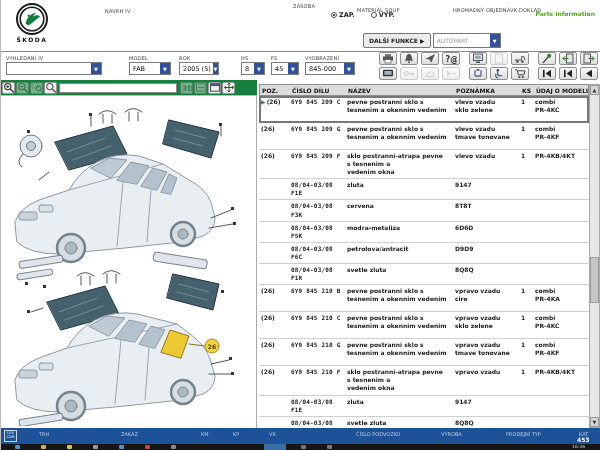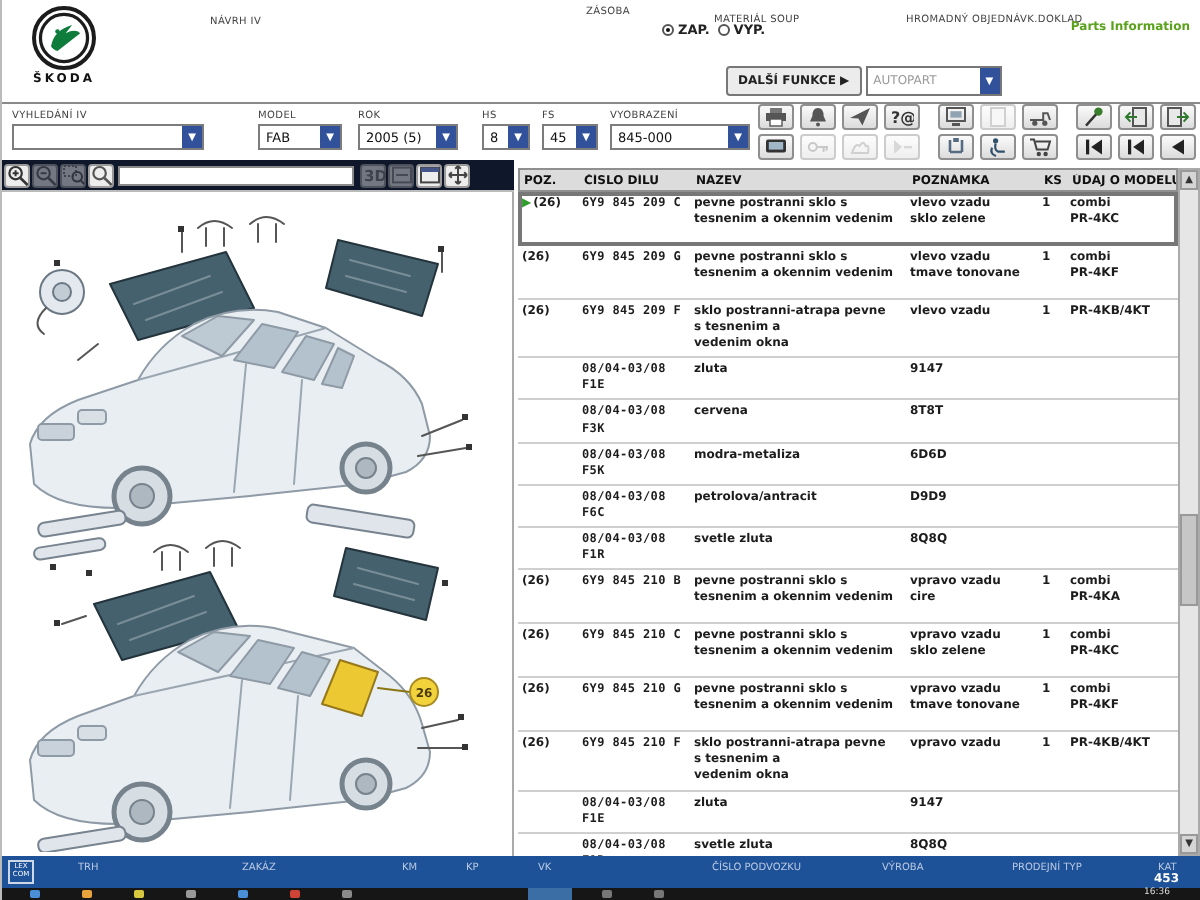--- a/index.html
+++ b/index.html
@@ -5,21 +5,21 @@
   html,body{margin:0;padding:0;background:#777;}
   *{box-sizing:border-box;}
   .screen{position:relative;width:600px;height:450px;background:#fff;font-family:"DejaVu Sans",sans-serif;overflow:hidden;border-left:1px solid #bbb;}
   .tinylabel{font-size:5px;color:#444;letter-spacing:.2px;}
   
   .skoda{position:absolute;left:8px;top:3px;width:46px;text-align:center;}
   .skoda-circle{width:32px;height:32px;margin:0 auto;border:2px solid #1c1c1c;border-radius:50%;background:#fff;display:flex;align-items:center;justify-content:center;}
   .skoda-name{font-size:6px;font-weight:bold;letter-spacing:1.5px;color:#111;margin-top:1px;}
   .navrh{position:absolute;left:104px;top:8px;}
   .zasoba{position:absolute;left:292px;top:3px;}
-  .radios{display:flex;gap:4px;margin-top:2px;padding-left:38px;}
+  .radios{display:flex;gap:16px;margin-top:2px;padding-left:38px;}
   .radio{display:flex;align-items:center;gap:2px;font-size:6.5px;font-weight:bold;color:#222;}
   .rb{width:6px;height:6px;border:1px solid #555;border-radius:50%;background:#fff;display:inline-block;position:relative;}
   .rb.checked::after{content:"";position:absolute;left:1px;top:1px;width:2px;height:2px;background:#111;border-radius:50%;}
   .material{position:absolute;left:356px;top:7px;}
   .hromadny{position:absolute;left:452px;top:7px;}
   .etka{position:absolute;right:5px;top:10px;text-align:right;}
   .etka-main{font-size:21px;font-weight:bold;color:#323c46;letter-spacing:-1px;line-height:20px;}
   .etka-sub{font-size:6px;font-weight:bold;color:#5aa21c;}
   
   .tabs{position:absolute;left:64px;top:31px;display:flex;gap:2px;z-index:3;}
@@ -38,21 +38,21 @@
   .fbox{display:flex;height:13px;margin-top:1px;border:1px solid #7c7c7c;background:#fff;}
   .fval{flex:1;font-size:6.5px;font-weight:normal;color:#111;padding:2px 2px 0 3px;white-space:nowrap;}
   .fdd{width:10px;background:#31519b;color:#fff;font-size:5px;display:flex;align-items:center;justify-content:center;}
   
   .main-toolbar{position:absolute;right:2px;top:52px;}
   .tb-row{display:flex;margin-bottom:2px;}
   .tb-btn{width:18px;height:13px;border:1px solid #8f8f8f;border-radius:2px;background:linear-gradient(#fafafa,#dcdcdc);margin-left:3px;display:flex;align-items:center;justify-content:center;}
   .tb-btn.gap{margin-left:9px;}
   .tb-btn.dim{opacity:.45;}
   
-  .img-toolbar{position:absolute;left:0;top:80px;width:256px;height:16px;display:flex;align-items:center;border-bottom:1px solid #bbb;background:#0f172a;}
+  .img-toolbar{position:absolute;left:0;top:80px;width:256px;height:16px;display:flex;align-items:center;border-bottom:1px solid #bbb;background:#15803d;}
   .it-btn{width:13px;height:12px;border:1px solid #9a9a9a;border-radius:2px;background:#ededed;margin-left:1px;display:flex;align-items:center;justify-content:center;}
   .it-btn.dim{opacity:.45;}
   .it-input{width:118px;height:10px;border:1px solid #8a8a8a;background:#fff;margin:0 2px;}
   
   .img-panel{position:absolute;left:0;top:96px;width:256px;height:332px;background:#fff;border-right:1px solid #aaa;}
   
   .table{position:absolute;left:258px;top:84px;width:330px;height:344px;overflow:hidden;font-size:6px;}
   .thead,.trow{display:grid;grid-template-columns:30px 56px 108px 66px 14px 54px;}
   .thead{background:#dcdcdc;border:1px solid #8f8f8f;font-weight:bold;color:#111;height:12px;align-items:center;}
   .thead .c{padding:0 2px;white-space:nowrap;overflow:hidden;}
@@ -134,42 +134,42 @@
           <span class="fdd">▼</span>
         </div>
     </div>
     <div class="filter" style="left:128px;width:42px;">
       <div class="tinylabel">MODEL</div>
       <div class="fbox">
           <span class="fval">FAB</span>
           <span class="fdd">▼</span>
         </div>
     </div>
-    <div class="filter" style="left:178px;width:50px;">
+    <div class="filter" style="left:178px;width:40px;">
       <div class="tinylabel">ROK</div>
       <div class="fbox">
           <span class="fval">2005 (5)</span>
           <span class="fdd">▼</span>
         </div>
     </div>
     <div class="filter" style="left:240px;width:24px;">
       <div class="tinylabel">HS</div>
       <div class="fbox">
           <span class="fval">8</span>
           <span class="fdd">▼</span>
         </div>
     </div>
     <div class="filter" style="left:270px;width:28px;">
       <div class="tinylabel">FS</div>
       <div class="fbox">
           <span class="fval">45</span>
           <span class="fdd">▼</span>
         </div>
     </div>
-    <div class="filter" style="left:304px;width:70px;">
+    <div class="filter" style="left:304px;width:50px;">
       <div class="tinylabel">VYOBRAZENÍ</div>
       <div class="fbox">
           <span class="fval">845-000</span>
           <span class="fdd">▼</span>
         </div>
     </div>
   </div>
 
   <div class="main-toolbar">
     <div class="tb-row" id="tb-row1">

